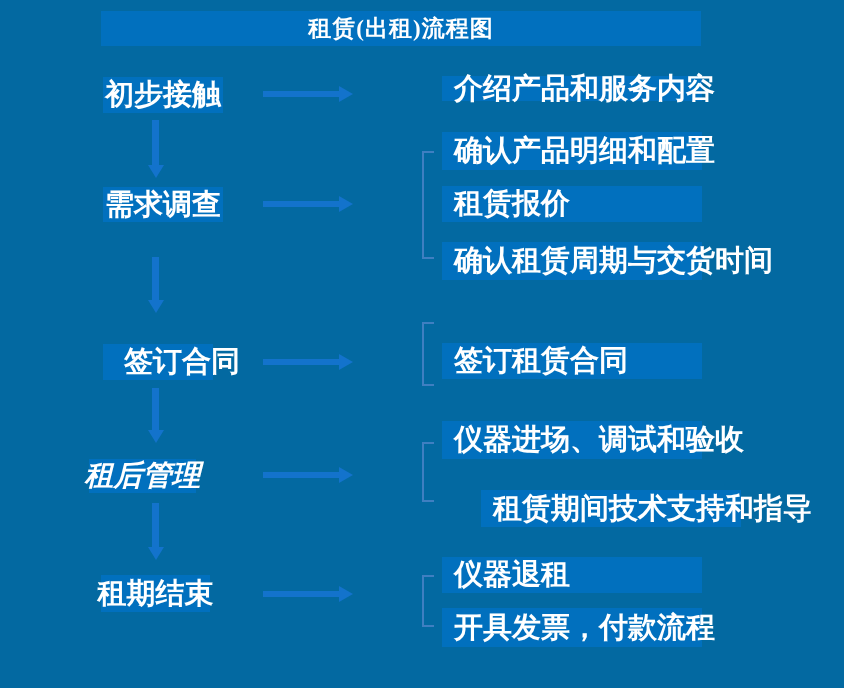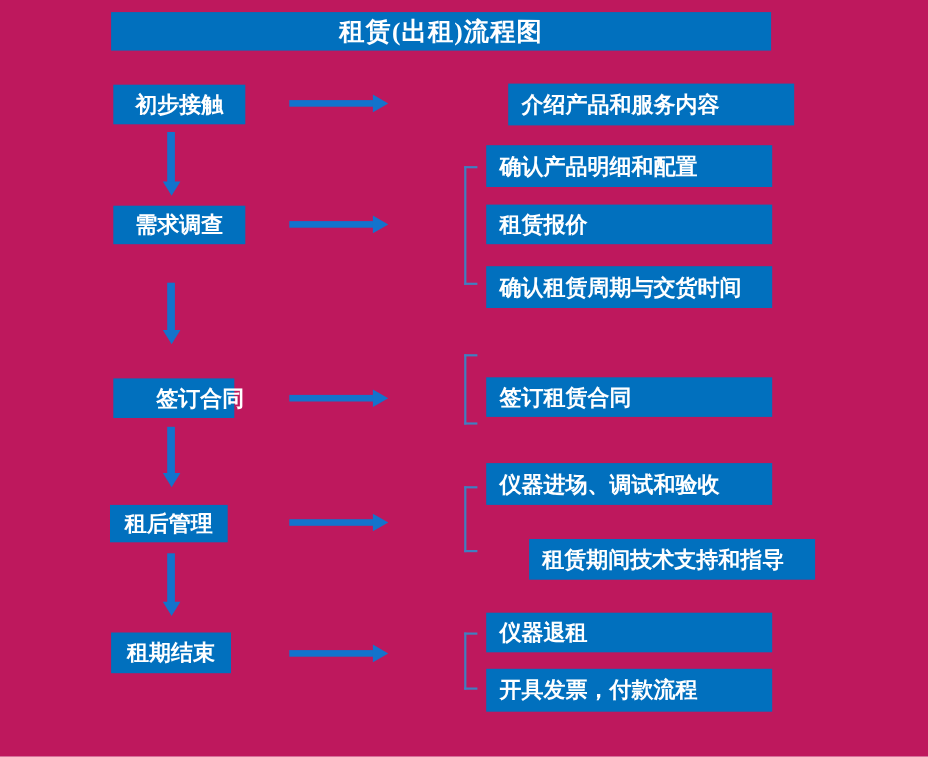--- a/index.html
+++ b/index.html
@@ -1,27 +1,27 @@
 <!DOCTYPE html>
 <html style="--box: #0170BE; --arrow: #1373CC; --bracket: #3F7FC1;"><head>
 <meta charset="utf-8">
 <style>
   html,body{margin:0;padding:0;background:#ffffff;}
   .canvas{
-    position:relative;width:844px;height:688px;background:#be185d;
+    position:relative;width:844px;height:688px;background:#0369a1;
     font-family:"Liberation Serif","DejaVu Serif",serif;overflow:hidden;
   }
   .titlebar{
     position:absolute;left:101px;top:11px;width:600px;height:35px;
     background:var(--box,#0170BE);color:#fff;font-weight:bold;font-size:23px;
     display:flex;align-items:center;justify-content:center;letter-spacing:1px;
   }
   .bluebox{
     position:absolute;background:var(--box,#0170BE);color:#fff;
-    font-weight:bold;font-size:20px;display:flex;align-items:center;
+    font-weight:bold;font-size:29px;display:flex;align-items:center;
     box-sizing:border-box;white-space:nowrap;
   }
   .step{justify-content:center;}
   .detail{left:442px;width:260px;padding-left:12px;justify-content:flex-start;}
   .arrow-h{position:absolute;left:263px;width:90px;height:16px;}
   .arrow-h .shaft{position:absolute;left:0;top:5px;width:calc(100% - 12px);height:6px;background:var(--arrow,#1373CC);}
   .arrow-h .head{position:absolute;right:0;top:0;width:0;height:0;
     border-left:14px solid var(--arrow,#1373CC);border-top:8px solid transparent;border-bottom:8px solid transparent;}
   .arrow-v{position:absolute;left:148px;width:16px;}
   .arrow-v .shaft{position:absolute;top:0;left:4px;width:7px;height:calc(100% - 11px);background:var(--arrow,#1373CC);}
@@ -35,24 +35,24 @@
 </head>
 <body>
 
 <div class="canvas">
 
   <div class="titlebar">租赁(出租)流程图</div>
 
   <div class="bluebox step" style="left:103px;top:77px;width:120px;height:36px;">初步接触</div>
   <div class="bluebox step" style="left:103px;top:187px;width:120px;height:35px;">需求调查</div>
   <div class="bluebox step" style="left:103px;top:344px;width:110px;height:36px;padding-left:48px;">签订合同</div>
-  <div class="bluebox step" style="left:100px;top:459px;width:107px;height:34px;">租后管理</div>
+  <div class="bluebox step" style="left:89px;top:459px;width:107px;height:34px;font-style:italic;">租后管理</div>
   <div class="bluebox step" style="left:101px;top:575px;width:109px;height:37px;">租期结束</div>
 
-  <div class="bluebox detail" style="top:76px;height:38px;margin-left:20px;">介绍产品和服务内容</div>
+  <div class="bluebox detail" style="top:76px;height:25px;">介绍产品和服务内容</div>
   <div class="bluebox detail" style="top:132px;height:38px;">确认产品明细和配置</div>
   <div class="bluebox detail" style="top:186px;height:36px;">租赁报价</div>
   <div class="bluebox detail" style="top:242px;height:38px;">确认租赁周期与交货时间</div>
   <div class="bluebox detail" style="top:316px;height:36px;margin-top:27px;">签订租赁合同</div>
   <div class="bluebox detail" style="top:421px;height:38px;">仪器进场、调试和验收</div>
   <div class="bluebox detail" style="top:490px;height:37px;margin-left:39px;">租赁期间技术支持和指导</div>
   <div class="bluebox detail" style="top:557px;height:36px;">仪器退租</div>
   <div class="bluebox detail" style="top:608px;height:39px;">开具发票，付款流程</div>
 
   <div class="arrow-h" style="top:86px;">

